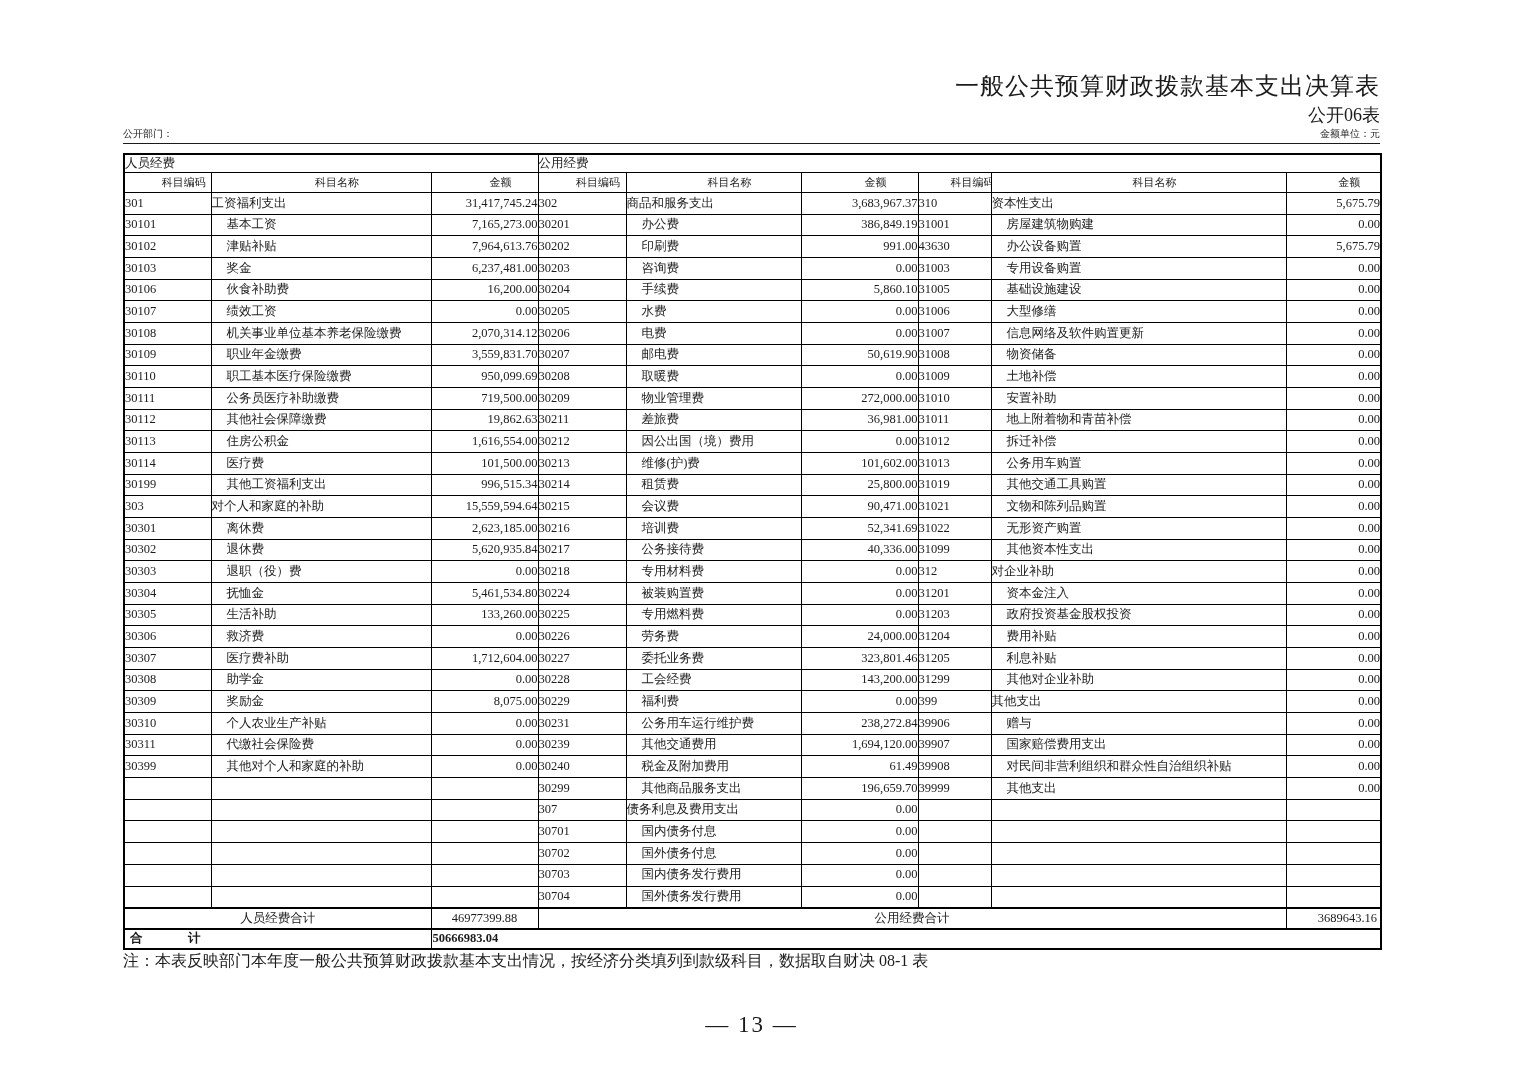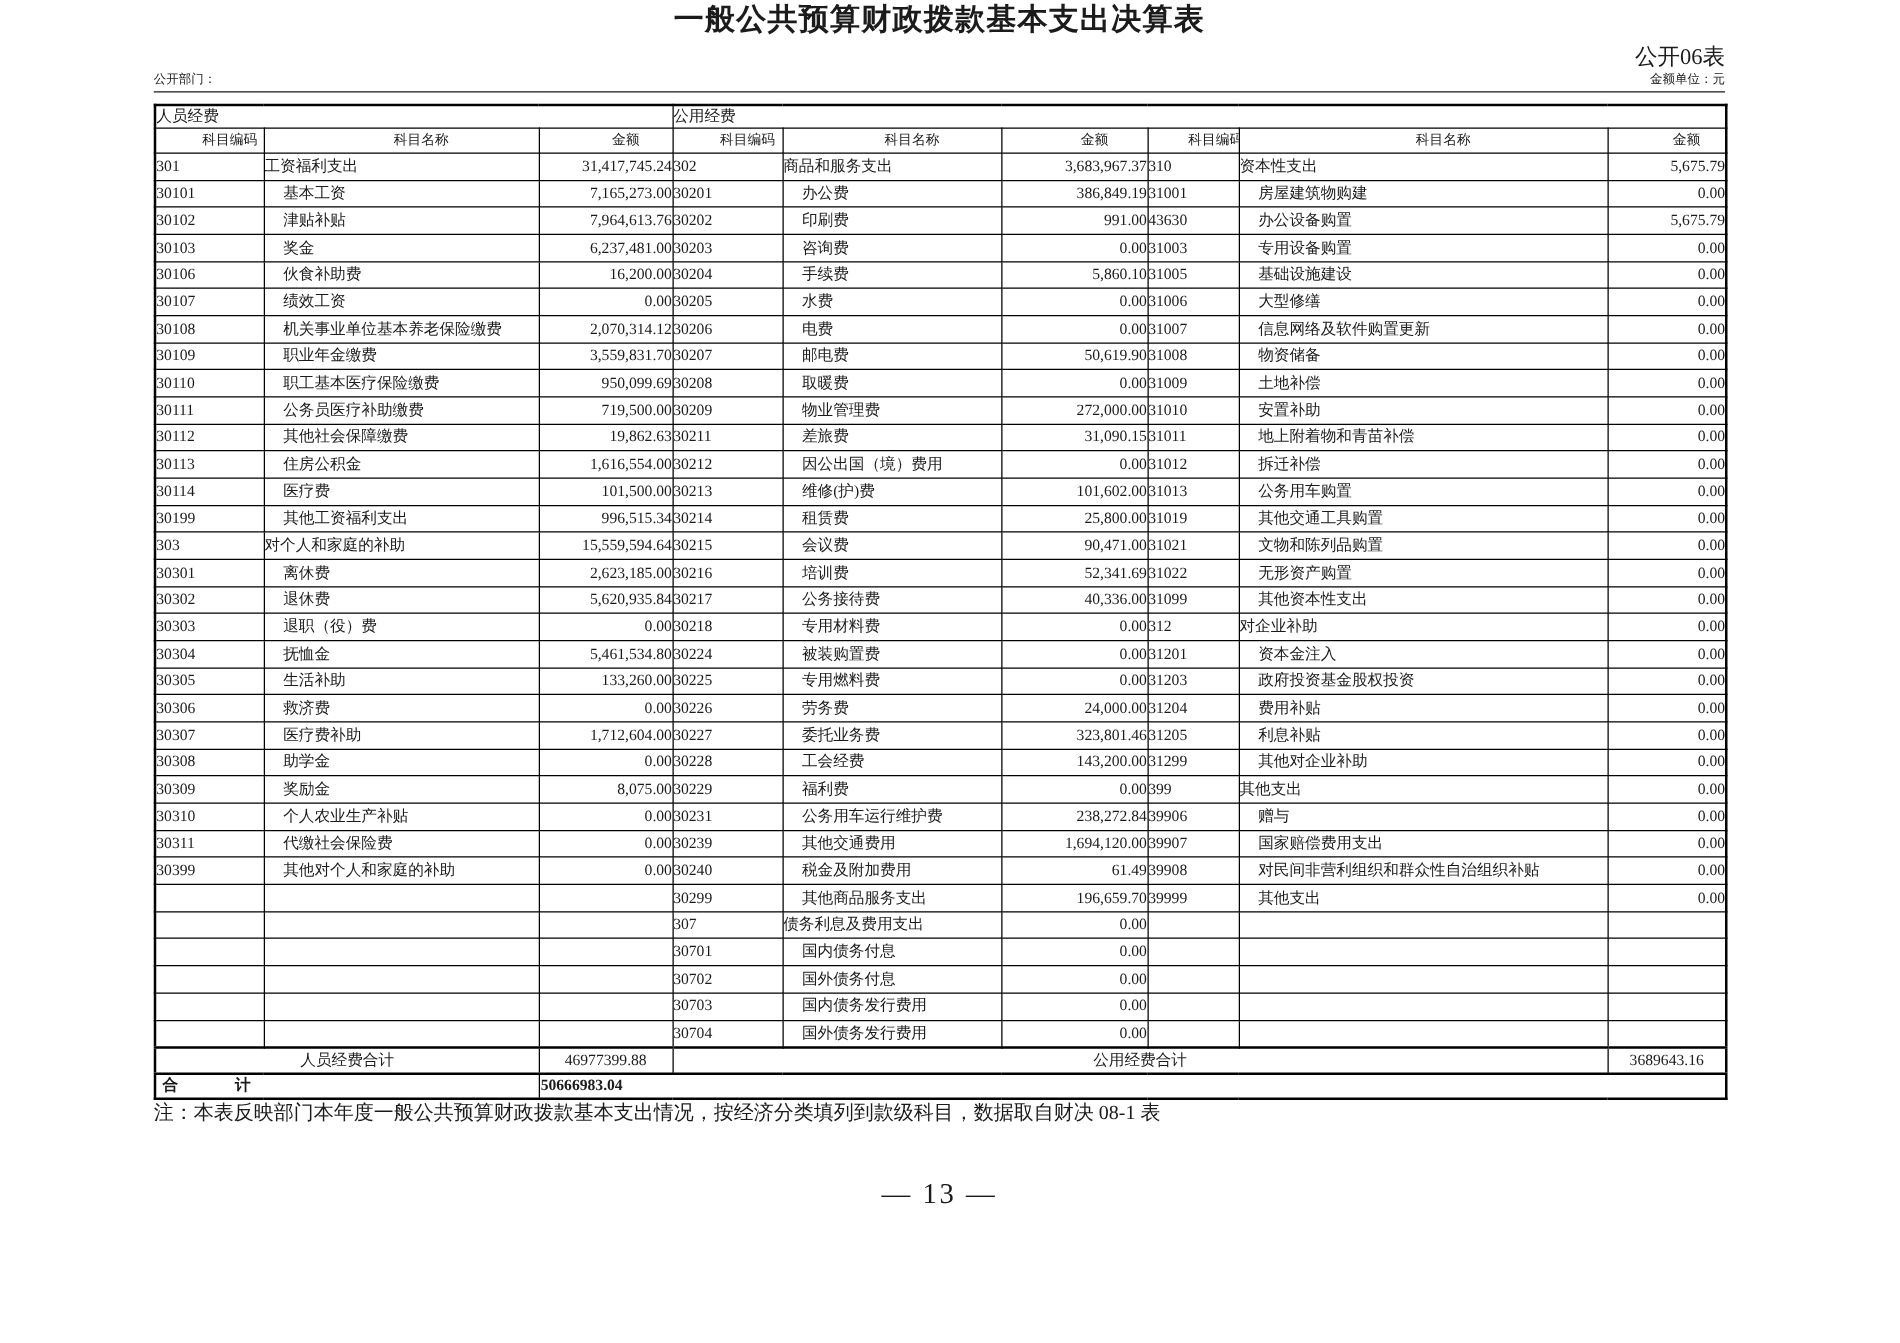--- a/index.html
+++ b/index.html
@@ -3,22 +3,22 @@
 <meta charset="utf-8">
 <style>
   html,body{margin:0;padding:0;}
   body{
     width:1520px;height:1074px;overflow:hidden;background:#ffffff;
     font-family:"Liberation Serif","DejaVu Serif",serif;color:#1b1b1b;
     -webkit-font-smoothing:antialiased;
   }
   .content{margin:0 140px 0 123px;width:1257px;}
   .doc-title{
-    height:32px;line-height:32px;text-align:center;
-    font-size:24px;font-weight:bold;letter-spacing:1px;
+    margin-top:70px;height:32px;line-height:32px;text-align:right;
+    font-size:24px;font-weight:normal;letter-spacing:1px;
   }
   .meta-right{margin-top:4px;height:18px;line-height:18px;text-align:right;font-size:18px;}
   .meta-row{
     height:19px;line-height:19px;font-size:10px;
     display:flex;justify-content:space-between;
     border-bottom:1.5px solid #1b1b1b;
   }
   table.budget{
     margin-top:9px;width:1257px;table-layout:fixed;
     border-collapse:collapse;border:2.5px solid #000;
@@ -31,21 +31,21 @@
   tr.t-group th{height:17px;font-size:12.5px;text-align:left;}
   tr.t-cols th{height:19px;font-size:11px;text-align:center;padding-left:32px;}
   tr.t-data td{height:20.68px;}
   td.code{text-align:left;padding-left:2px;}
   td.name{text-align:left;padding-left:3px;}
   td.name.indent{padding-left:15px;}
   td.amount{text-align:right;padding-right:2px;}
   tr.t-subtotal td{height:19px;border-top:2px solid #000;}
   tr.t-subtotal .lbl{text-align:center;}
   tr.t-subtotal .amt-c{text-align:center;}
-  tr.t-subtotal .amt-r{text-align:right;padding-right:17px;}
+  tr.t-subtotal .amt-r{text-align:right;padding-right:3px;}
   tr.t-grand td{height:18px;border-top:2px solid #000;font-weight:bold;margin-top:32px;}
   tr.t-grand .g-lbl{text-align:left;padding-left:5px;letter-spacing:2px;}
   tr.t-grand .g-amt{text-align:left;padding-left:1px;}
   .note{font-size:16px;line-height:22px;font-family:"Liberation Serif","DejaVu Serif",serif;}
   .page-num{margin-top:40px;text-align:center;font-size:23px;letter-spacing:2px;}
 </style>
 </head>
 <body>
 
 <div class="content">
@@ -198,21 +198,21 @@
           <td class="code">31010</td>
           <td class="name indent">安置补助</td>
           <td class="amount">0.00</td>
         </tr>
         <tr class="t-data">
           <td class="code">30112</td>
           <td class="name indent">其他社会保障缴费</td>
           <td class="amount">19,862.63</td>
           <td class="code">30211</td>
           <td class="name indent">差旅费</td>
-          <td class="amount">31,090.15</td>
+          <td class="amount">36,981.00</td>
           <td class="code">31011</td>
           <td class="name indent">地上附着物和青苗补偿</td>
           <td class="amount">0.00</td>
         </tr>
         <tr class="t-data">
           <td class="code">30113</td>
           <td class="name indent">住房公积金</td>
           <td class="amount">1,616,554.00</td>
           <td class="code">30212</td>
           <td class="name indent">因公出国（境）费用</td>

